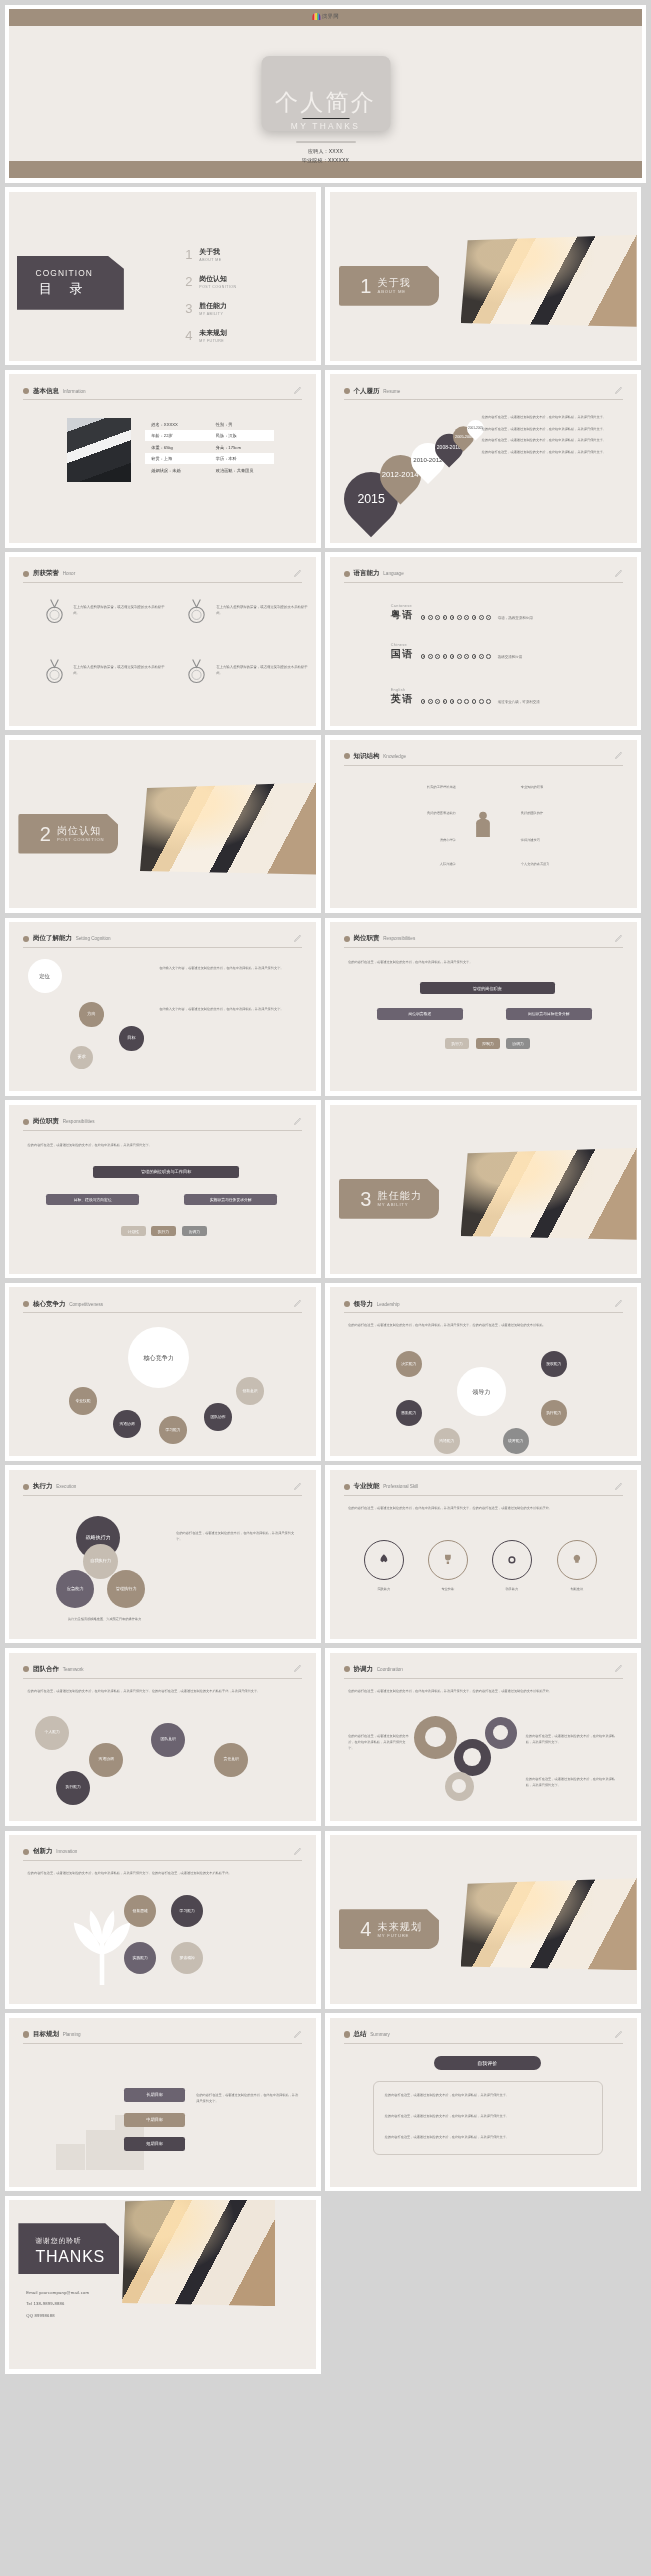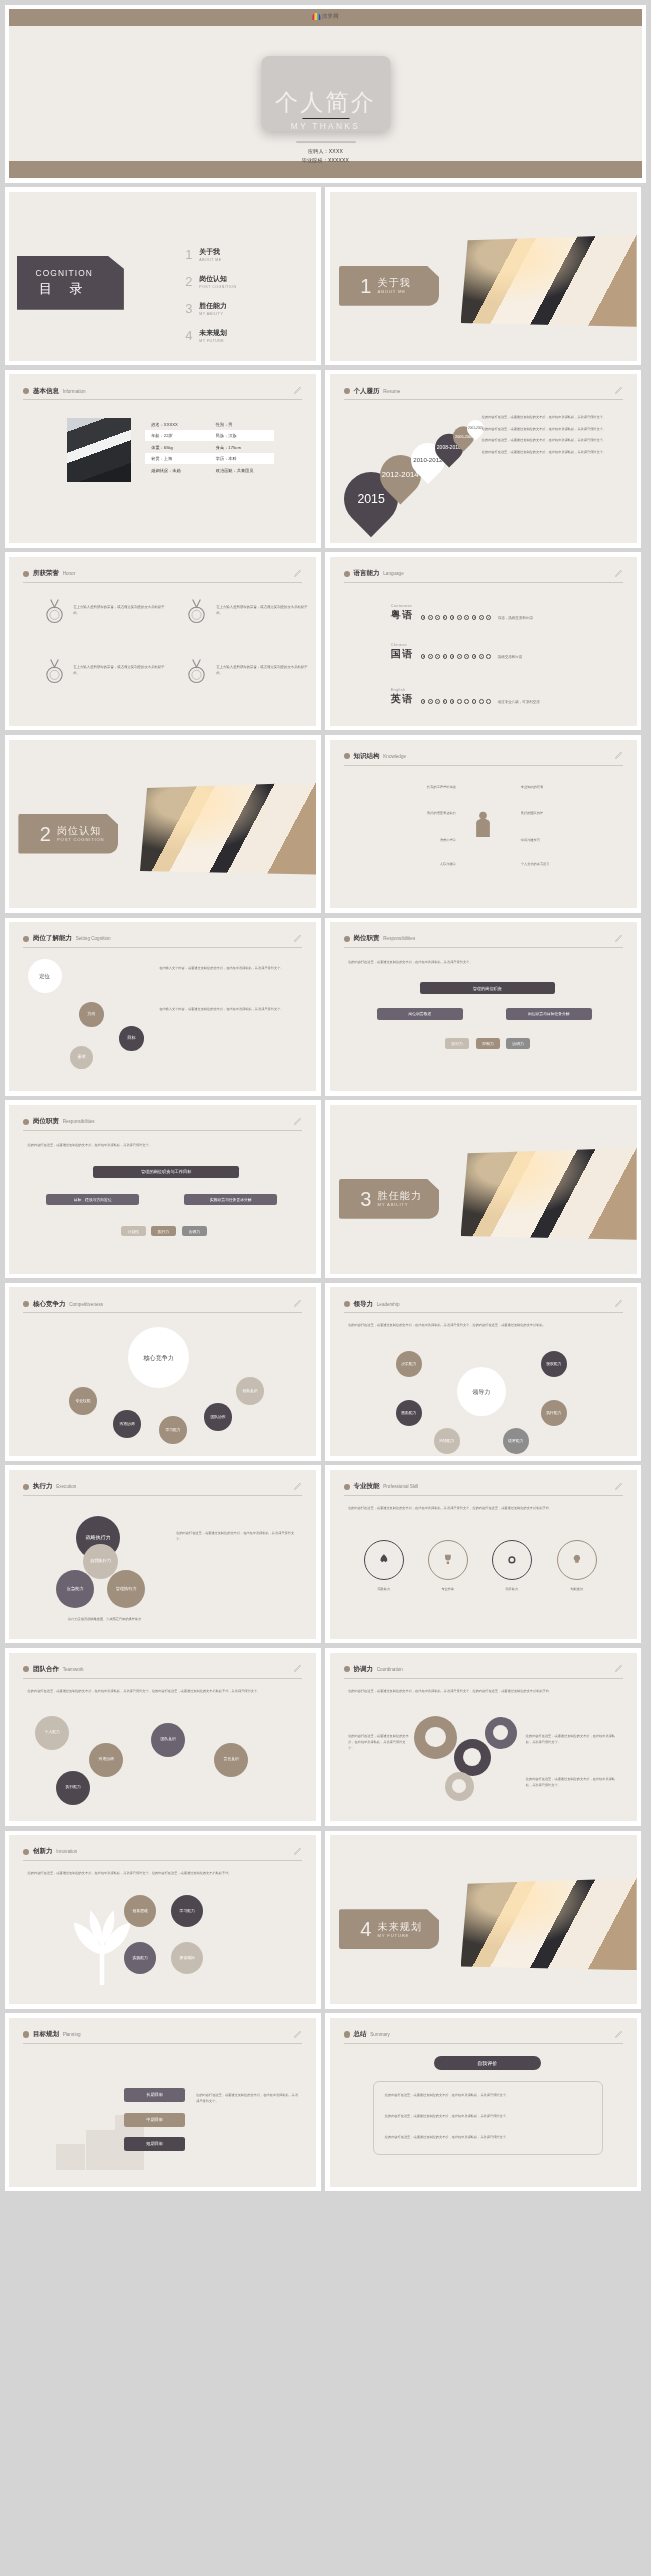--- a/index.html
+++ b/index.html
@@ -768,15 +768,29 @@
         </svg>
       </div>
       <div class="pill" style="left:104px; top:38px; width:107px; height:13.8px; background:#4e4750; border-radius:6.9px; font-size:5px; color:#fff;">自我评价</div>
       <div style="position:absolute; left:43px; top:63px; width:230px; height:74px; border:0.8px solid #cfc9c3; border-radius:6.1px;"></div>
       <div class="para" style="left:55px; top:74px;  width:205px;">您的内容打在这里，或者通过复制您的文本后，在此框中选择粘贴，并选择只保留文字。</div>
       <div class="para" style="left:55px; top:95px; width:205px;">您的内容打在这里，或者通过复制您的文本后，在此框中选择粘贴，并选择只保留文字。</div>
       <div class="para" style="left:55px; top:116px; width:205px;">您的内容打在这里，或者通过复制您的文本后，在此框中选择粘贴，并选择只保留文字。</div>
     </div>
   </div>
 
+  <div class="slide">
+    <div class="inner">
+      <div class="th-photo"></div>
+      <div class="th-tag">
+        <div class="th-cn">谢谢您的聆听</div>
+        <div class="th-en">THANKS</div>
+      </div>
+      <div class="th-contact">
+        <div>Email yourcompany@mail.com</div>
+        <div>Tel 138-9899-8886</div>
+        <div>QQ 89998688</div>
+      </div>
+    </div>
+  </div>
 
 </div>
 
 
 </body></html>

